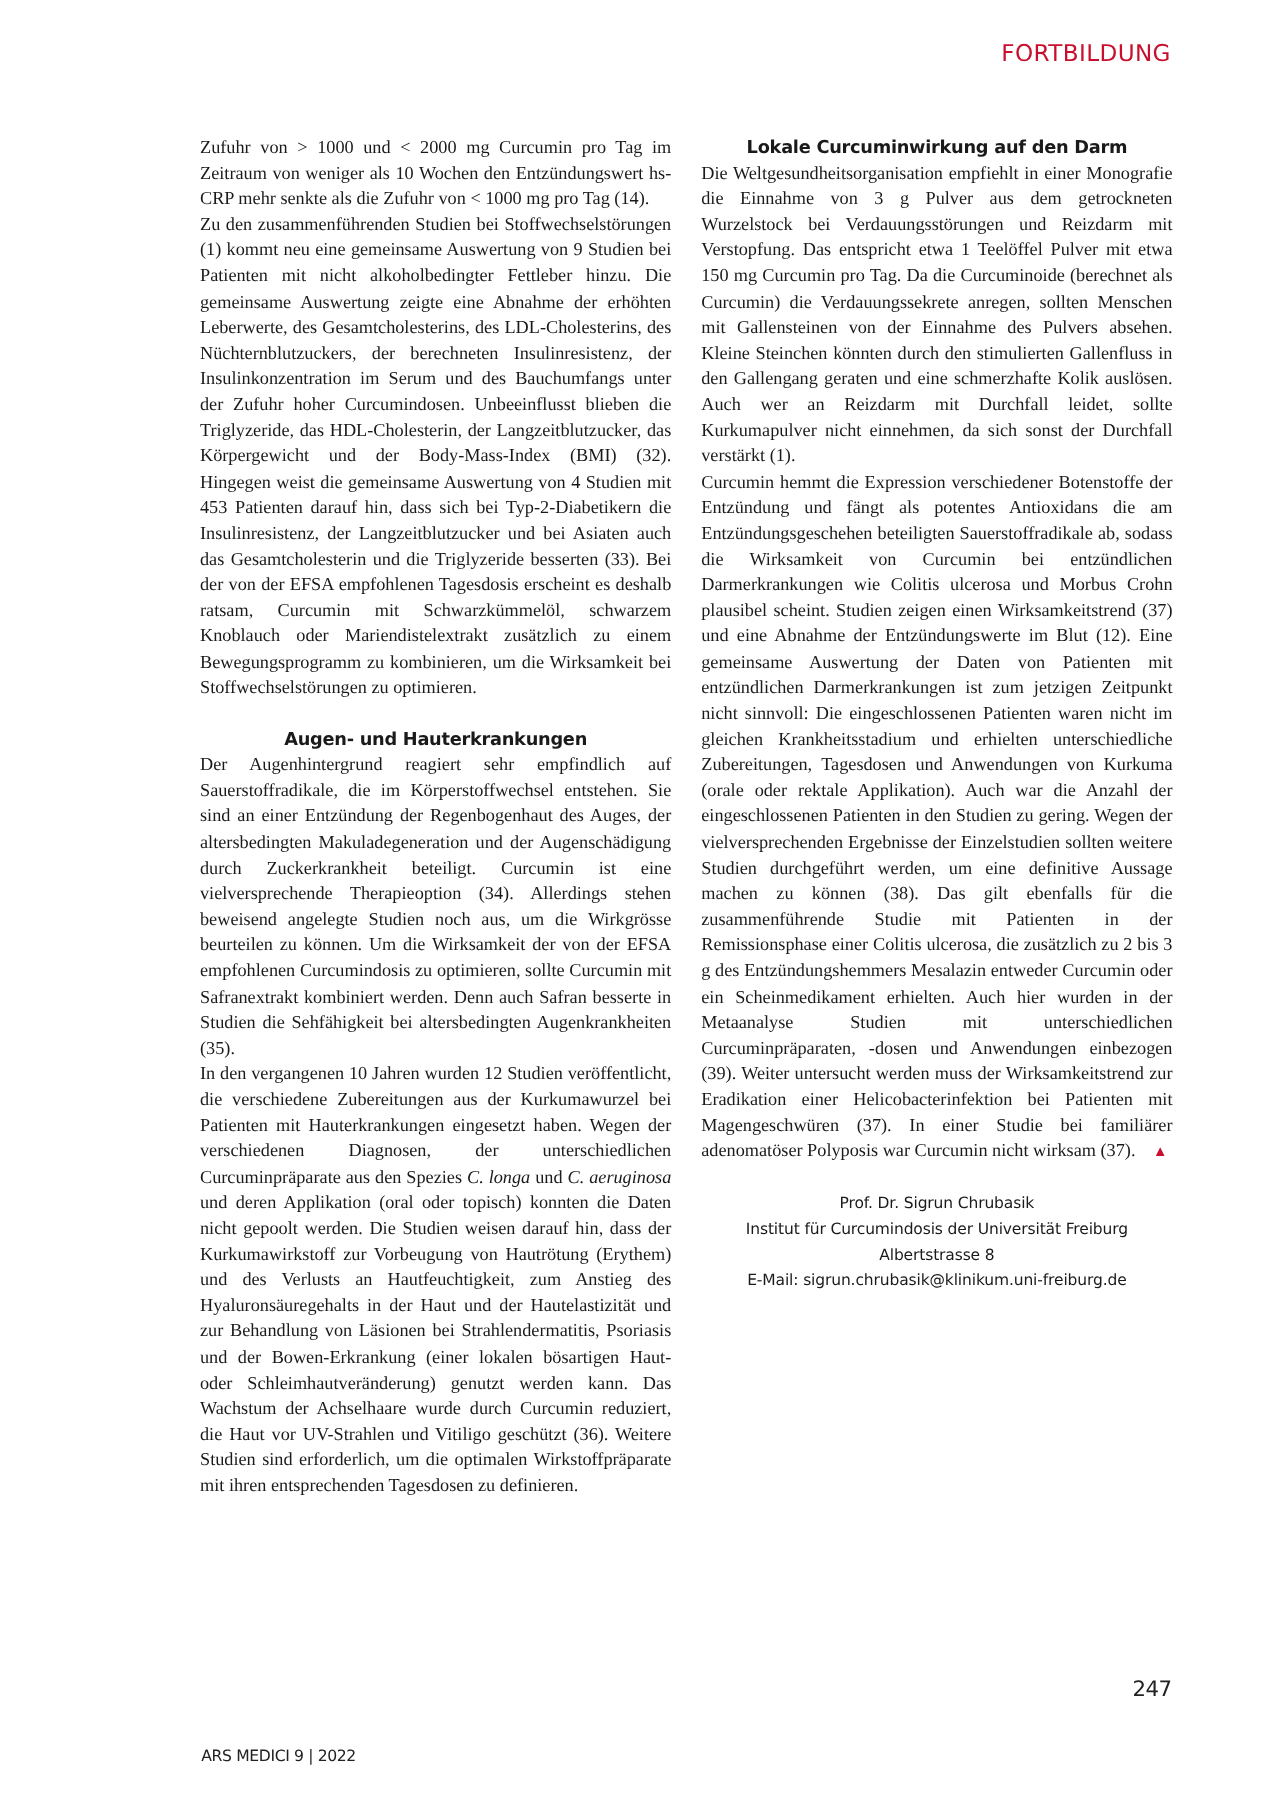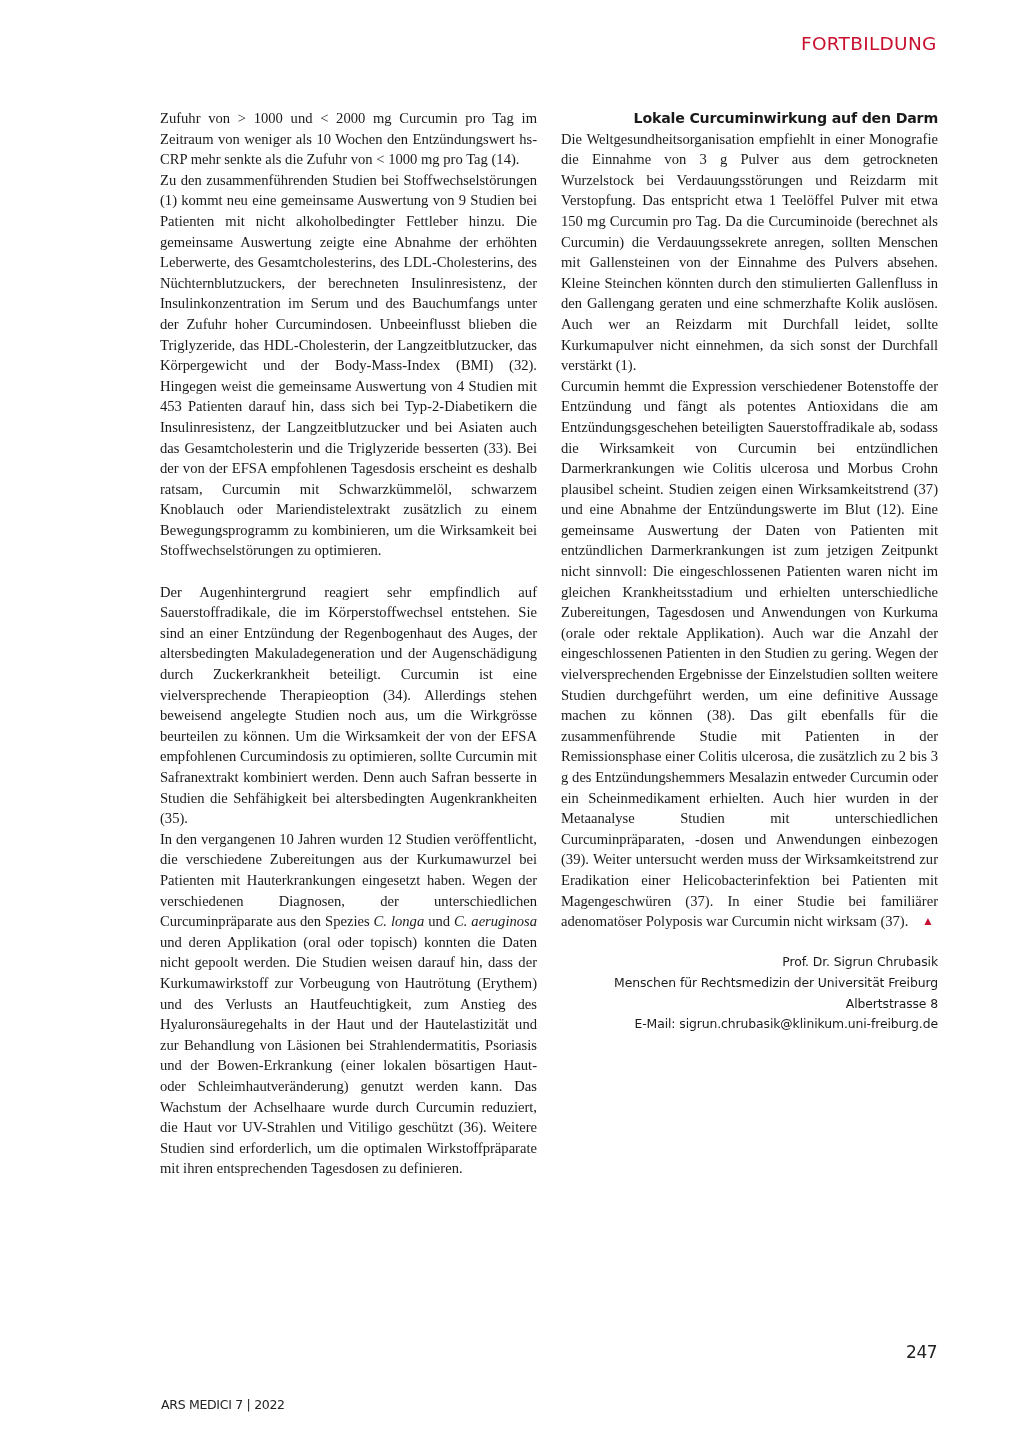--- a/index.html
+++ b/index.html
@@ -10,25 +10,25 @@
       color: #c8102e; font-weight: normal;
     }
     .col { position: absolute; top: 108px; width: 377px;
       font-family: "Liberation Serif", serif; font-size: 14.6px; line-height: 20.6px;
       text-align: justify; hyphens: manual; }
     .col-left { left: 160px; }
     .col-right { left: 561px; }
     .col p { margin: 0; }
     .col h2 {
       font-family: "DejaVu Sans", sans-serif; font-weight: bold; font-size: 14.2px;
-      line-height: 20.6px; margin: 0; letter-spacing: -0.2px; text-align: right;
+      line-height: 20.6px; margin: 0; letter-spacing: -0.2px; text-align: center;
     }
     .gap { height: 20.6px; }
     .end-mark { color: #c8102e; float: right; font-size: 12px; line-height: 20.6px; margin-right: 4px; }
-    .author { font-family: "DejaVu Sans", sans-serif; font-size: 12.4px; line-height: 20.6px; text-align: right; letter-spacing: -0.1px; }
+    .author { font-family: "DejaVu Sans", sans-serif; font-size: 12.4px; line-height: 20.6px; text-align: center; letter-spacing: -0.1px; }
     .author div { margin: 0; }
     .coi { font-family: "DejaVu Sans", sans-serif; font-size: 9.6px; line-height: 14.5px; color: #444; margin-top: 10px; text-align: justify; }
     .footer-left {
       position: absolute; top: 1397px; left: 161px;
       font-family: "DejaVu Sans", sans-serif; font-size: 12.5px; color: #222; letter-spacing: -0.3px;
     }
     .footer-right {
       position: absolute; top: 1342px; left: 906px;
       font-family: "DejaVu Sans", sans-serif; font-size: 17px; color: #222; letter-spacing: -0.4px;
     }
@@ -36,31 +36,32 @@
   </style>
 </head>
 <body>
 
 <div class="section-label">FORTBILDUNG</div>
 
 <div class="col col-left">
   <p>Zufuhr von &gt; 1000 und &lt; 2000 mg Curcumin pro Tag im Zeitraum von weniger als 10 Wochen den Entzündungswert hs-CRP mehr senkte als die Zufuhr von &lt; 1000 mg pro Tag (14).</p>
   <p>Zu den zusammenführenden Studien bei Stoffwechselstörungen (1) kommt neu eine gemeinsame Auswertung von 9 Studien bei Patienten mit nicht alkoholbedingter Fettleber hinzu. Die gemeinsame Auswertung zeigte eine Abnahme der erhöhten Leberwerte, des Gesamtcholesterins, des LDL-Cholesterins, des Nüchternblutzuckers, der berechneten Insulinresistenz, der Insulinkonzentration im Serum und des Bauchumfangs unter der Zufuhr hoher Curcumindosen. Unbeeinflusst blieben die Triglyzeride, das HDL-Cholesterin, der Langzeitblutzucker, das Körpergewicht und der Body-Mass-Index (BMI) (32). Hingegen weist die gemeinsame Auswertung von 4 Studien mit 453 Patienten darauf hin, dass sich bei Typ-2-Diabetikern die Insulinresistenz, der Langzeitblutzucker und bei Asiaten auch das Gesamtcholesterin und die Triglyzeride besserten (33). Bei der von der EFSA empfohlenen Tagesdosis erscheint es deshalb ratsam, Curcumin mit Schwarzkümmelöl, schwarzem Knoblauch oder Mariendistelextrakt zusätzlich zu einem Bewegungsprogramm zu kombinieren, um die Wirksamkeit bei Stoffwechselstörungen zu optimieren.</p>
   <div class="gap"></div>
+  <h2>Augen- und Hauterkrankungen</h2>
   <p>Der Augenhintergrund reagiert sehr empfindlich auf Sauerstoffradikale, die im Körperstoffwechsel entstehen. Sie sind an einer Entzündung der Regenbogenhaut des Auges, der altersbedingten Makuladegeneration und der Augenschädigung durch Zuckerkrankheit beteiligt. Curcumin ist eine vielversprechende Therapieoption (34). Allerdings stehen beweisend angelegte Studien noch aus, um die Wirkgrösse beurteilen zu können. Um die Wirksamkeit der von der EFSA empfohlenen Curcumindosis zu optimieren, sollte Curcumin mit Safranextrakt kombiniert werden. Denn auch Safran besserte in Studien die Sehfähigkeit bei altersbedingten Augenkrankheiten (35).</p>
   <p><span>In den vergangenen 10 Jahren wurden 12 Studien veröffentlicht, die verschiedene Zubereitungen aus der Kurkumawurzel bei Patienten mit Hauterkrankungen eingesetzt haben. Wegen der verschiedenen Diagnosen, der unterschiedlichen Curcuminpräparate aus den Spezies </span><em>C. longa</em><span> und </span><em>C. aeruginosa</em><span> und deren Applikation (oral oder topisch) konnten die Daten nicht gepoolt werden. Die Studien weisen darauf hin, dass der Kurkumawirkstoff zur Vorbeugung von Hautrötung (Erythem) und des Verlusts an Hautfeuchtigkeit, zum Anstieg des Hyaluronsäuregehalts in der Haut und der Hautelastizität und zur Behandlung von Läsionen bei Strahlendermatitis, Psoriasis und der Bowen-Erkrankung (einer lokalen bösartigen Haut- oder Schleimhautveränderung) genutzt werden kann. Das Wachstum der Achselhaare wurde durch Curcumin reduziert, die Haut vor UV-Strahlen und Vitiligo geschützt (36). Weitere Studien sind erforderlich, um die optimalen Wirkstoffpräparate mit ihren entsprechenden Tagesdosen zu definieren.</span></p>
 </div>
 
 <div class="col col-right">
   <h2>Lokale Curcuminwirkung auf den Darm</h2>
   <p>Die Weltgesundheitsorganisation empfiehlt in einer Monografie die Einnahme von 3 g Pulver aus dem getrockneten Wurzelstock bei Verdauungsstörungen und Reizdarm mit Verstopfung. Das entspricht etwa 1 Teelöffel Pulver mit etwa 150 mg Curcumin pro Tag. Da die Curcuminoide (berechnet als Curcumin) die Verdauungssekrete anregen, sollten Menschen mit Gallensteinen von der Einnahme des Pulvers absehen. Kleine Steinchen könnten durch den stimulierten Gallenfluss in den Gallengang geraten und eine schmerzhafte Kolik auslösen. Auch wer an Reizdarm mit Durchfall leidet, sollte Kurkumapulver nicht einnehmen, da sich sonst der Durchfall verstärkt (1).</p>
   <p><span>Curcumin hemmt die Expression verschiedener Botenstoffe der Entzündung und fängt als potentes Antioxidans die am Entzündungsgeschehen beteiligten Sauerstoffradikale ab, sodass die Wirksamkeit von Curcumin bei entzündlichen Darmerkrankungen wie Colitis ulcerosa und Morbus Crohn plausibel scheint. Studien zeigen einen Wirksamkeitstrend (37) und eine Abnahme der Entzündungswerte im Blut (12). Eine gemeinsame Auswertung der Daten von Patienten mit entzündlichen Darmerkrankungen ist zum jetzigen Zeitpunkt nicht sinnvoll: Die eingeschlossenen Patienten waren nicht im gleichen Krankheitsstadium und erhielten unterschiedliche Zubereitungen, Tagesdosen und Anwendungen von Kurkuma (orale oder rektale Applikation). Auch war die Anzahl der eingeschlossenen Patienten in den Studien zu gering. Wegen der vielversprechenden Ergebnisse der Einzelstudien sollten weitere Studien durchgeführt werden, um eine definitive Aussage machen zu können (38). Das gilt ebenfalls für die zusammenführende Studie mit Patienten in der Remissionsphase einer Colitis ulcerosa, die zusätzlich zu 2 bis 3 g des Entzündungshemmers Mesalazin entweder Curcumin oder ein Scheinmedikament erhielten. Auch hier wurden in der Metaanalyse Studien mit unterschiedlichen Curcuminpräparaten, -dosen und Anwendungen einbezogen (39). Weiter untersucht werden muss der Wirksamkeitstrend zur Eradikation einer Helicobacterinfektion bei Patienten mit Magengeschwüren (37). In einer Studie bei familiärer adenomatöser Polyposis war Curcumin nicht wirksam (37).</span><span class="end-mark">▲</span></p>
   <div class="gap"></div>
   <div class="author">
     <div>Prof. Dr. Sigrun Chrubasik</div>
-    <div>Menschen für Rechtsmedizin der Universität Freiburg</div>
+    <div>Institut für Curcumindosis der Universität Freiburg</div>
     <div>Albertstrasse 8</div>
     <div>E-Mail: sigrun.chrubasik@klinikum.uni-freiburg.de</div>
   </div>
 </div>
 
-<div class="footer-left">ARS MEDICI 7 | 2022</div>
+<div class="footer-left">ARS MEDICI 9 | 2022</div>
 <div class="footer-right">247</div>
 
 </body></html>

